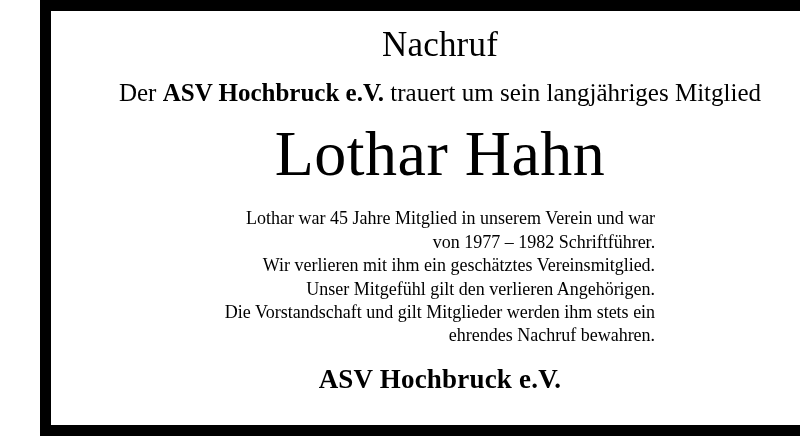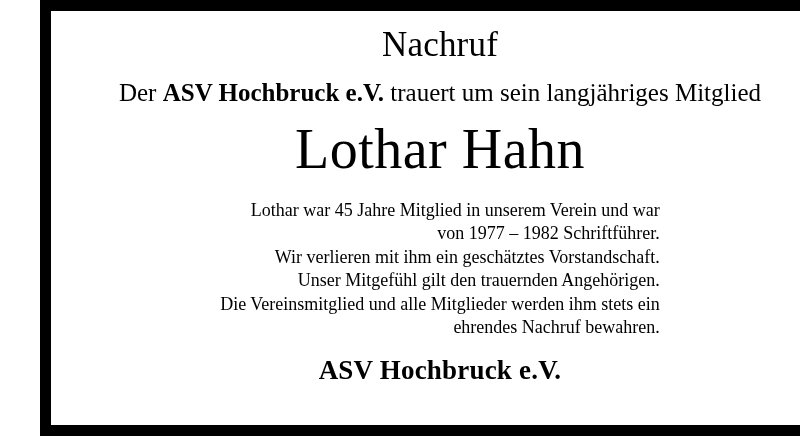--- a/index.html
+++ b/index.html
@@ -51,21 +51,21 @@
     line-height: 1.1;
     margin-top: 15px;
     text-align: center;
     white-space: nowrap;
   }
   .subline .org {
     font-weight: bold;
   }
 
   .name {
-    font-size: 56px;
+    font-size: 64px;
     line-height: 1.05;
     margin-top: 14px;
     text-align: right;
     letter-spacing: 0.5px;
   }
 
   .body-text {
     margin-top: 20px;
     text-align: right;
     font-size: 18px;
@@ -94,22 +94,22 @@
 
     <div class="subline">
       <span>Der </span><span class="org">ASV Hochbruck e.V.</span><span> trauert um sein langjähriges Mitglied</span>
     </div>
 
     <div class="name">Lothar Hahn</div>
 
     <div class="body-text">
       <span class="line">Lothar war 45 Jahre Mitglied in unserem Verein und war</span>
       <span class="line">von 1977 – 1982 Schriftführer.</span>
-      <span class="line">Wir verlieren mit ihm ein geschätztes Vorstandschaft.</span>
-      <span class="line">Unser Mitgefühl gilt den trauernden Angehörigen.</span>
-      <span class="line">Die Vereinsmitglied und alle Mitglieder werden ihm stets ein</span>
+      <span class="line">Wir verlieren mit ihm ein geschätztes Vereinsmitglied.</span>
+      <span class="line">Unser Mitgefühl gilt den verlieren Angehörigen.</span>
+      <span class="line">Die Vorstandschaft und gilt Mitglieder werden ihm stets ein</span>
       <span class="line">ehrendes Nachruf bewahren.</span>
     </div>
 
     <div class="signature">ASV Hochbruck e.V.</div>
 
   </div>
 </div>
 
 </body></html>

